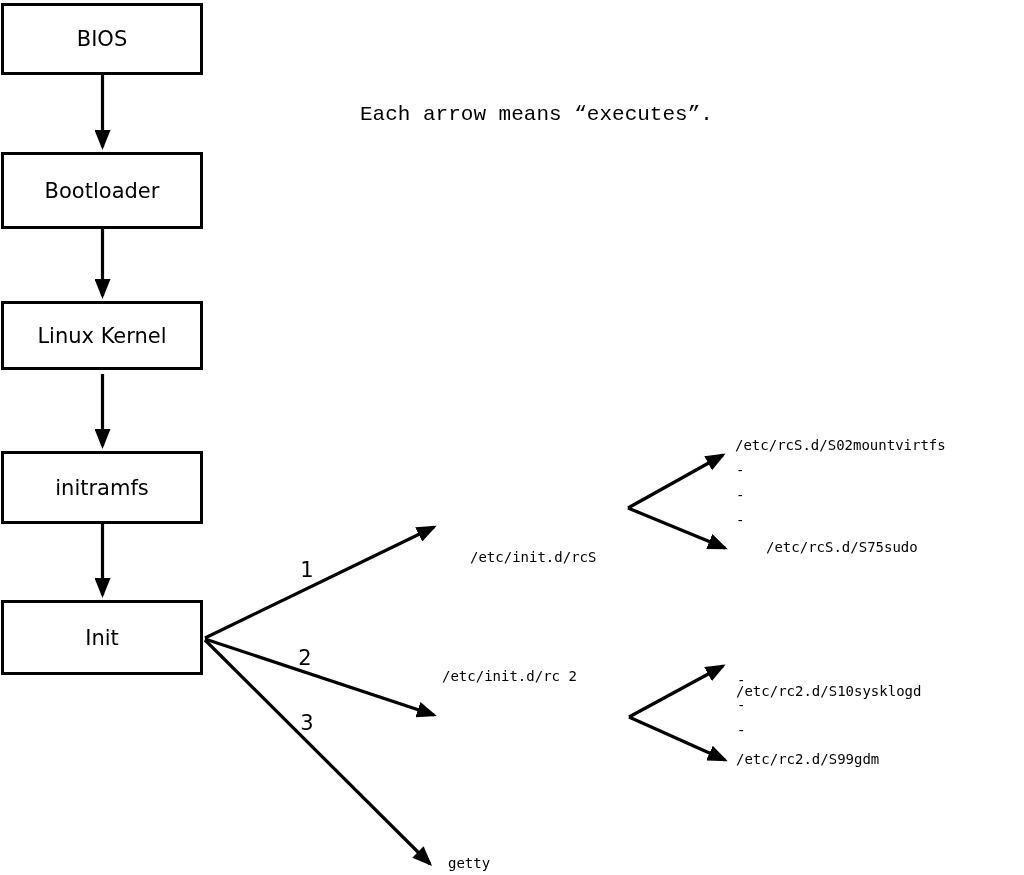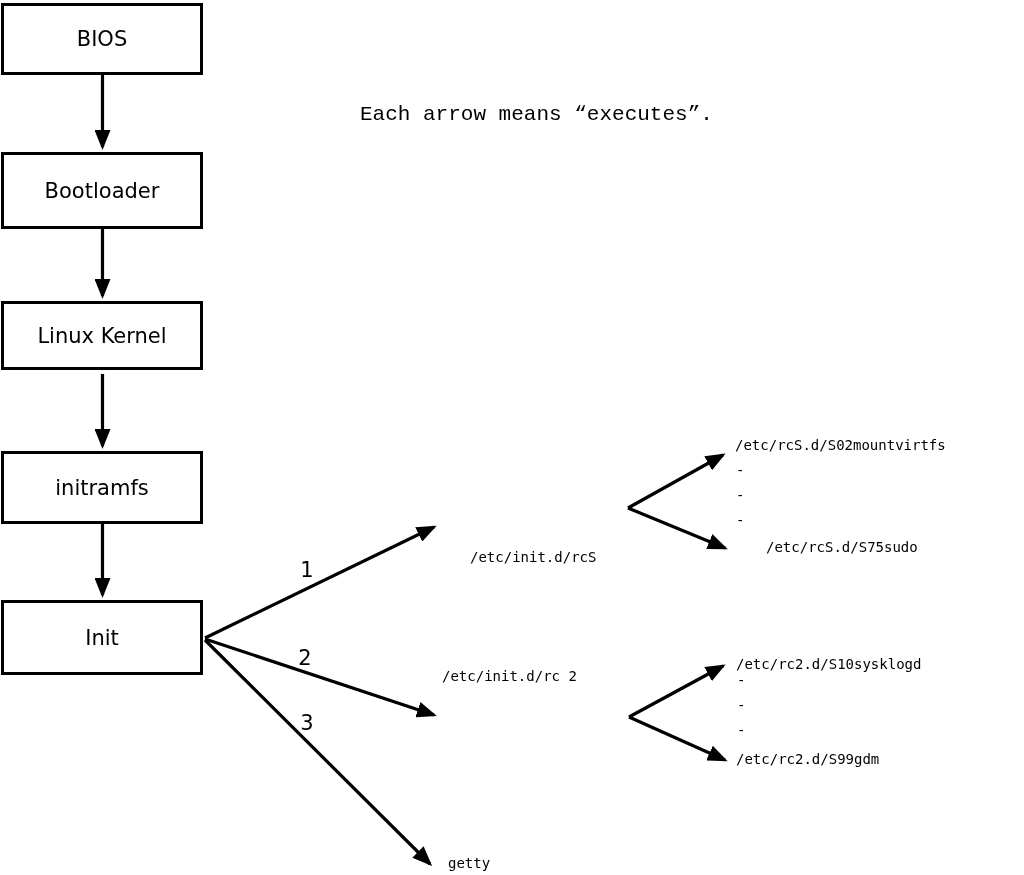--- a/index.html
+++ b/index.html
@@ -111,21 +111,21 @@
   <div class="num" style="left:307px;top:723px;">3</div>
 
   <div class="mono" style="left:470px;top:509px;margin-top:48px;">/etc/init.d/rcS</div>
   <div class="mono" style="left:735px;top:445px;">/etc/rcS.d/S02mountvirtfs</div>
   <div class="mono" style="left:736px;top:470px;">-</div>
   <div class="mono" style="left:736px;top:495px;">-</div>
   <div class="mono" style="left:736px;top:520px;">-</div>
   <div class="mono" style="left:766px;top:547px;text-align:right;">/etc/rcS.d/S75sudo</div>
 
   <div class="mono" style="left:442px;top:676px;">/etc/init.d/rc 2</div>
-  <div class="mono" style="left:736px;top:664px;">/etc/rc2.d/S10sysklogd</div>
+  <div class="mono" style="left:736px;top:691px;">/etc/rc2.d/S10sysklogd</div>
   <div class="mono" style="left:737px;top:680px;">-</div>
   <div class="mono" style="left:737px;top:705px;">-</div>
   <div class="mono" style="left:737px;top:730px;">-</div>
   <div class="mono" style="left:736px;top:759px;">/etc/rc2.d/S99gdm</div>
 
   <div class="mono" style="left:448px;top:863px;">getty</div>
 
 </div>
 
 </body></html>

